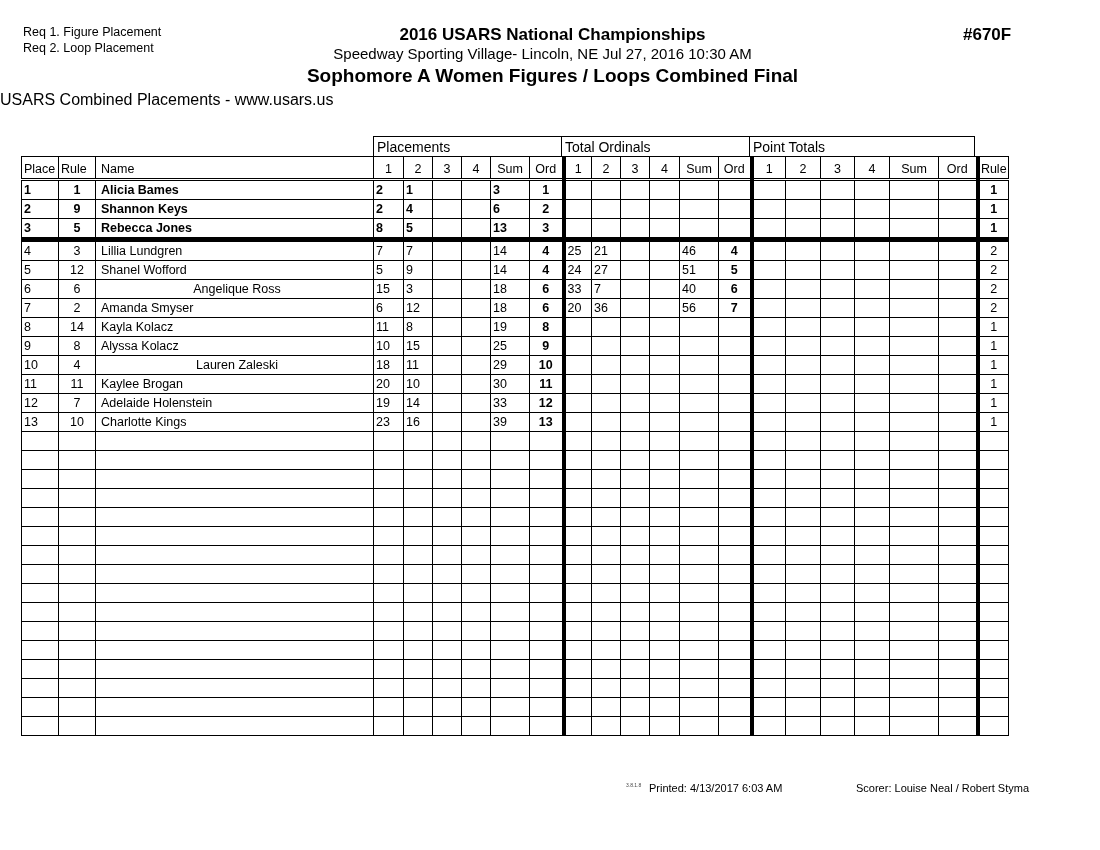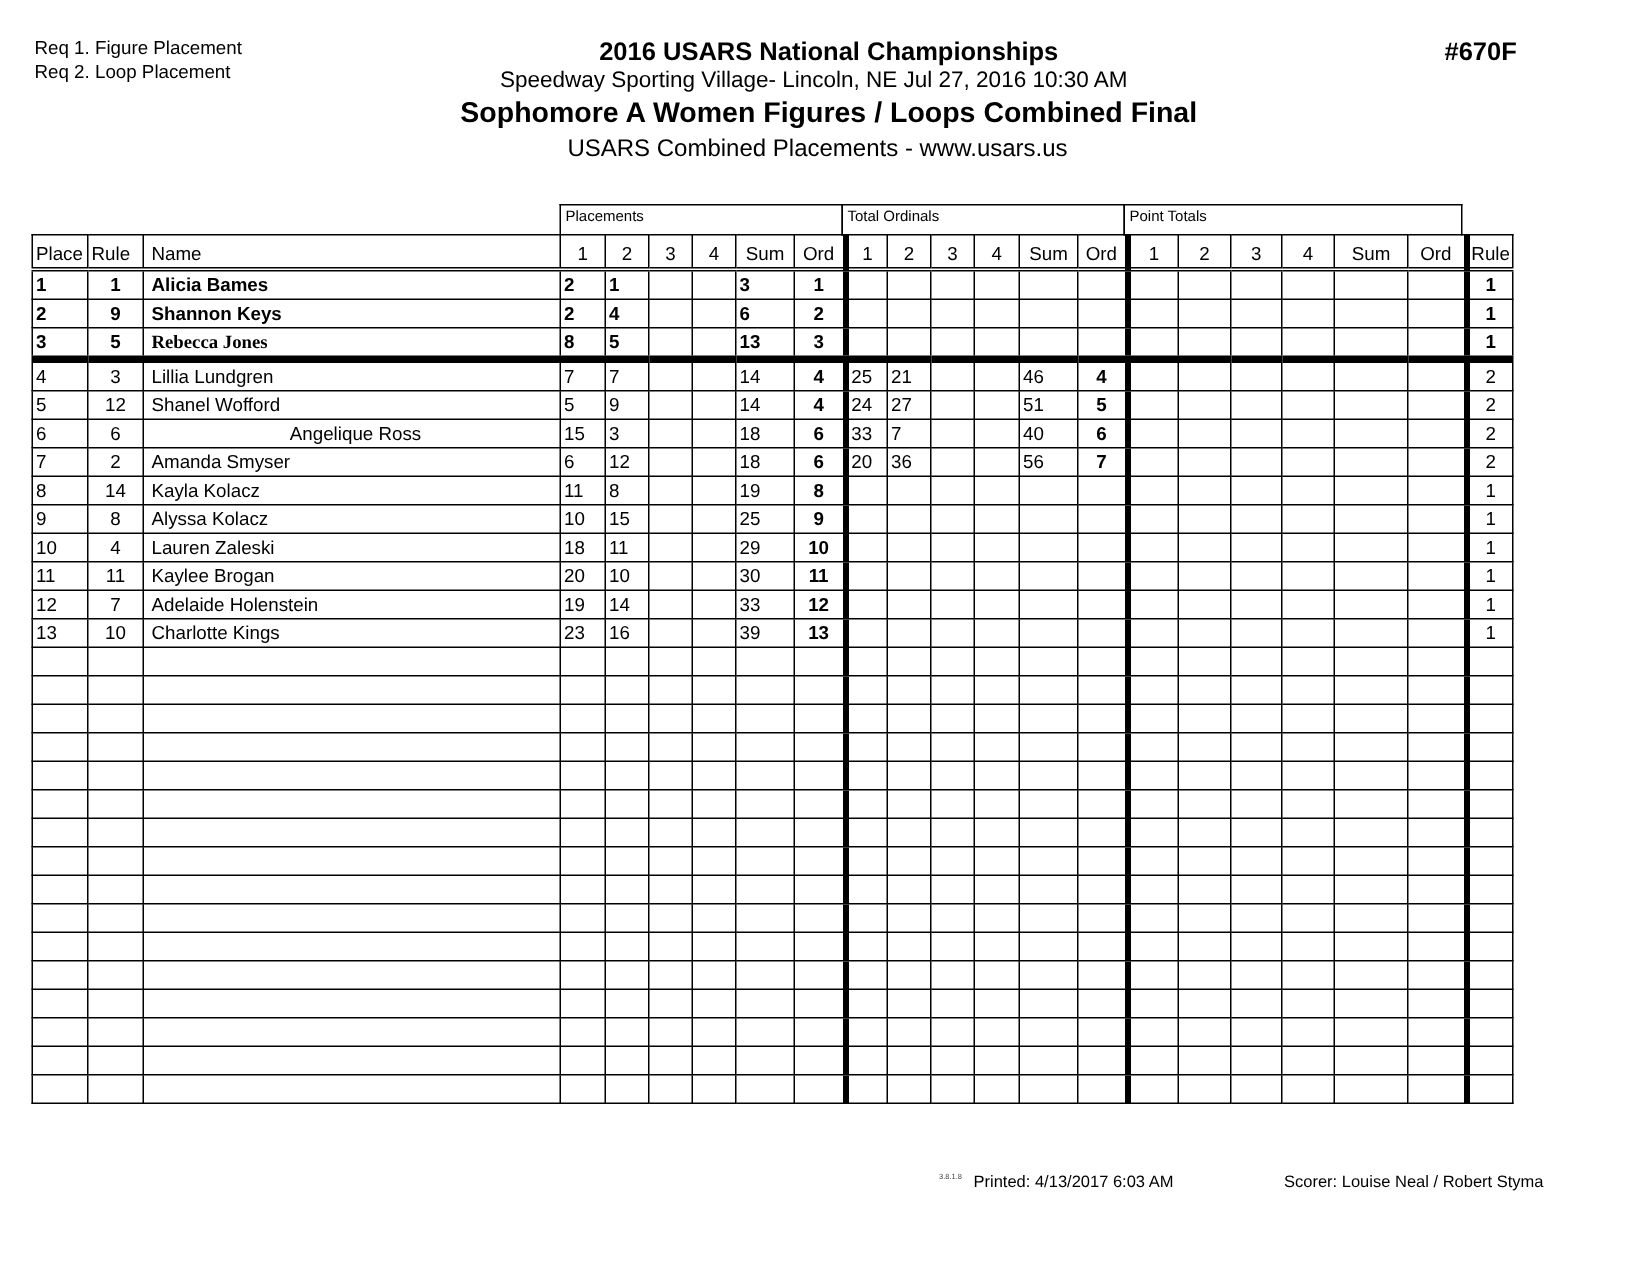--- a/index.html
+++ b/index.html
@@ -2,24 +2,24 @@
 <html><head>
 <meta charset="utf-8">
 <style>
   html, body { margin:0; padding:0; background:#ffffff; }
   body { width:1100px; height:850px; position:relative; overflow:hidden; font-family:"Liberation Sans", sans-serif; color:#000; }
   .abs { position:absolute; white-space:nowrap; }
   .req { font-size:12.5px; left:23px; }
   .title1 { font-size:17px; font-weight:bold; left:0; width:1105px; text-align:center; }
   .title2 { font-size:15px; left:0; width:1085px; text-align:center; }
   .title3 { font-size:19px; font-weight:bold; left:0; width:1105px; text-align:center; }
-  .title4 { font-size:16px; left:0; width:1090px; text-align:center; }
+  .title4 { font-size:16px; left:0; width:1090px; }
   .evnum { font-size:17px; font-weight:bold; left:963px; }
 
-  .group { position:absolute; top:136px; height:21px; border:1px solid #000; border-bottom:none; box-sizing:border-box; font-size:10px; padding:2px 0 0 3px; }
+  .group { position:absolute; top:136px; height:21px; border:1px solid #000; border-bottom:none; box-sizing:border-box; font-size:14px; padding:2px 0 0 3px; }
 
   table.grid { position:absolute; left:21px; top:156px; border-collapse:collapse; table-layout:fixed; font-size:12.5px; }
   table.grid td { border:1px solid #000; height:19px; padding:0 0 0 2px; box-sizing:border-box; overflow:hidden; white-space:nowrap; line-height:18px; }
   table.grid tr.hdr td { height:21px; border-bottom:3px double #000; padding-top:3px; }
   table.grid td.c { text-align:center; padding-left:0; }
   table.grid td.thick { border-right:4px solid #000; }
   table.grid tr.bold td { font-weight:bold; }
   table.grid tr.sep td { border-bottom:5px solid #000; }
   table.grid td.b { font-weight:bold; text-align:center; padding-left:0; }
   .foot { font-size:11px; top:782px; }
@@ -134,21 +134,21 @@
         <td></td>
         <td></td>
         <td></td>
         <td></td>
         <td class="thick"></td>
         <td class="c">1</td>
       </tr>
       <tr class="bold sep">
         <td>3</td>
         <td class="c">5</td>
-        <td style="padding-left: 5px; font-family: Liberation Serif, serif;">Rebecca Jones</td>
+        <td style="padding-left: 5px;">Rebecca Jones</td>
         <td>8</td>
         <td>5</td>
         <td></td>
         <td></td>
         <td>13</td>
         <td class="thick b">3</td>
         <td></td>
         <td></td>
         <td></td>
         <td></td>
@@ -302,21 +302,21 @@
         <td></td>
         <td></td>
         <td></td>
         <td></td>
         <td class="thick"></td>
         <td class="c">1</td>
       </tr>
       <tr>
         <td>10</td>
         <td class="c">4</td>
-        <td style="padding-left: 5px;">Lauren Zaleski</td>
+        <td style="padding-left: 5px; text-align: center;">Lauren Zaleski</td>
         <td>18</td>
         <td>11</td>
         <td></td>
         <td></td>
         <td>29</td>
         <td class="thick b">10</td>
         <td></td>
         <td></td>
         <td></td>
         <td></td>

